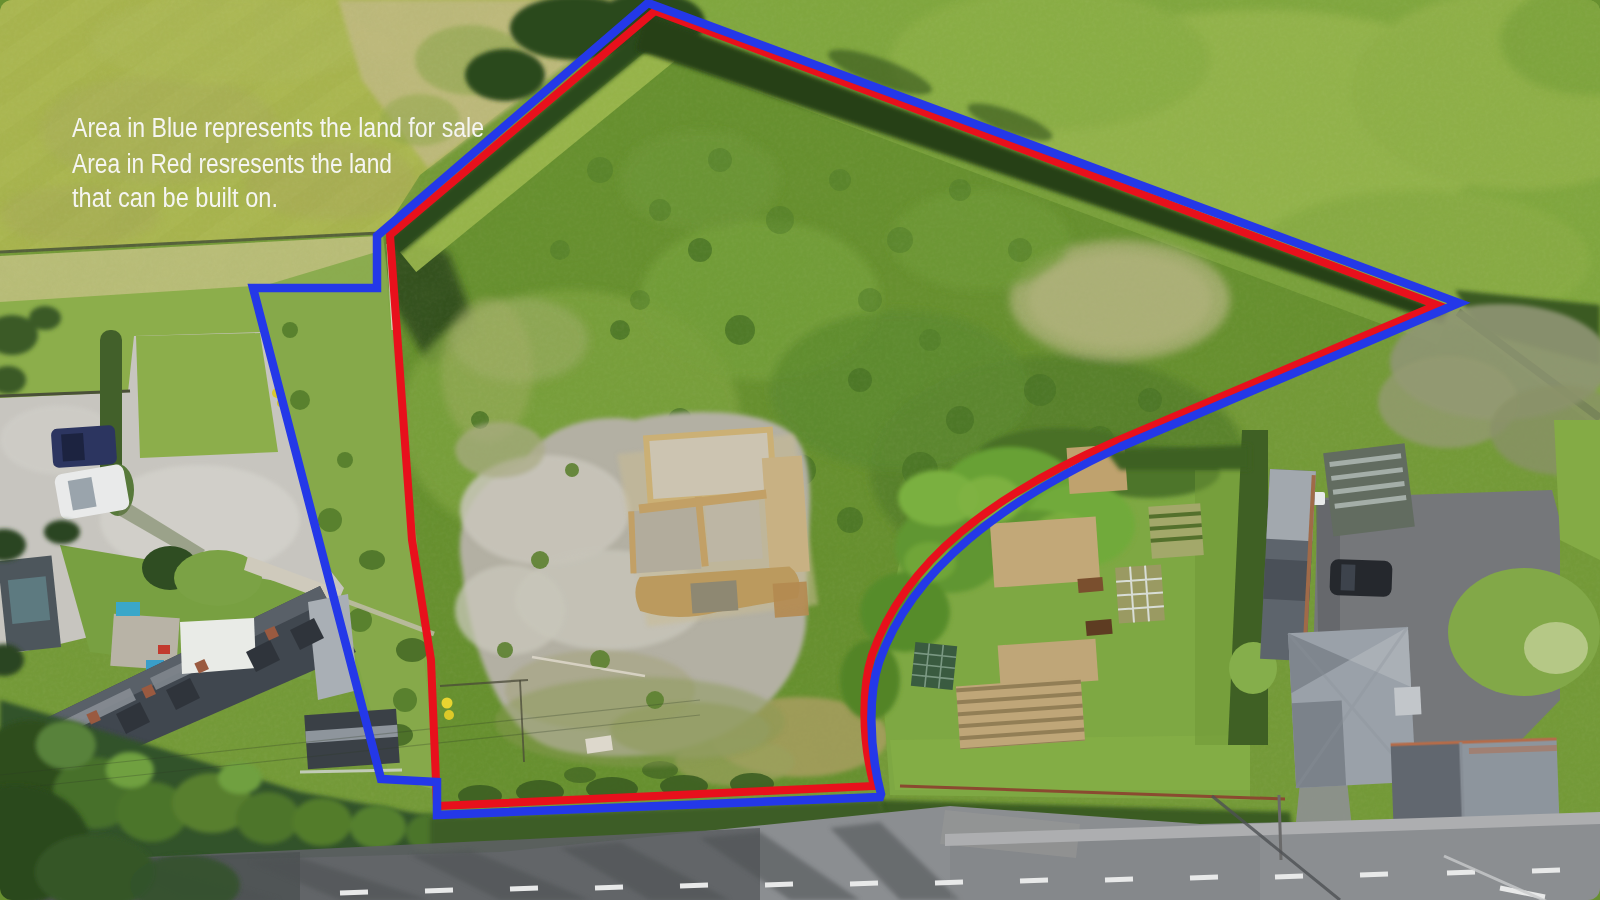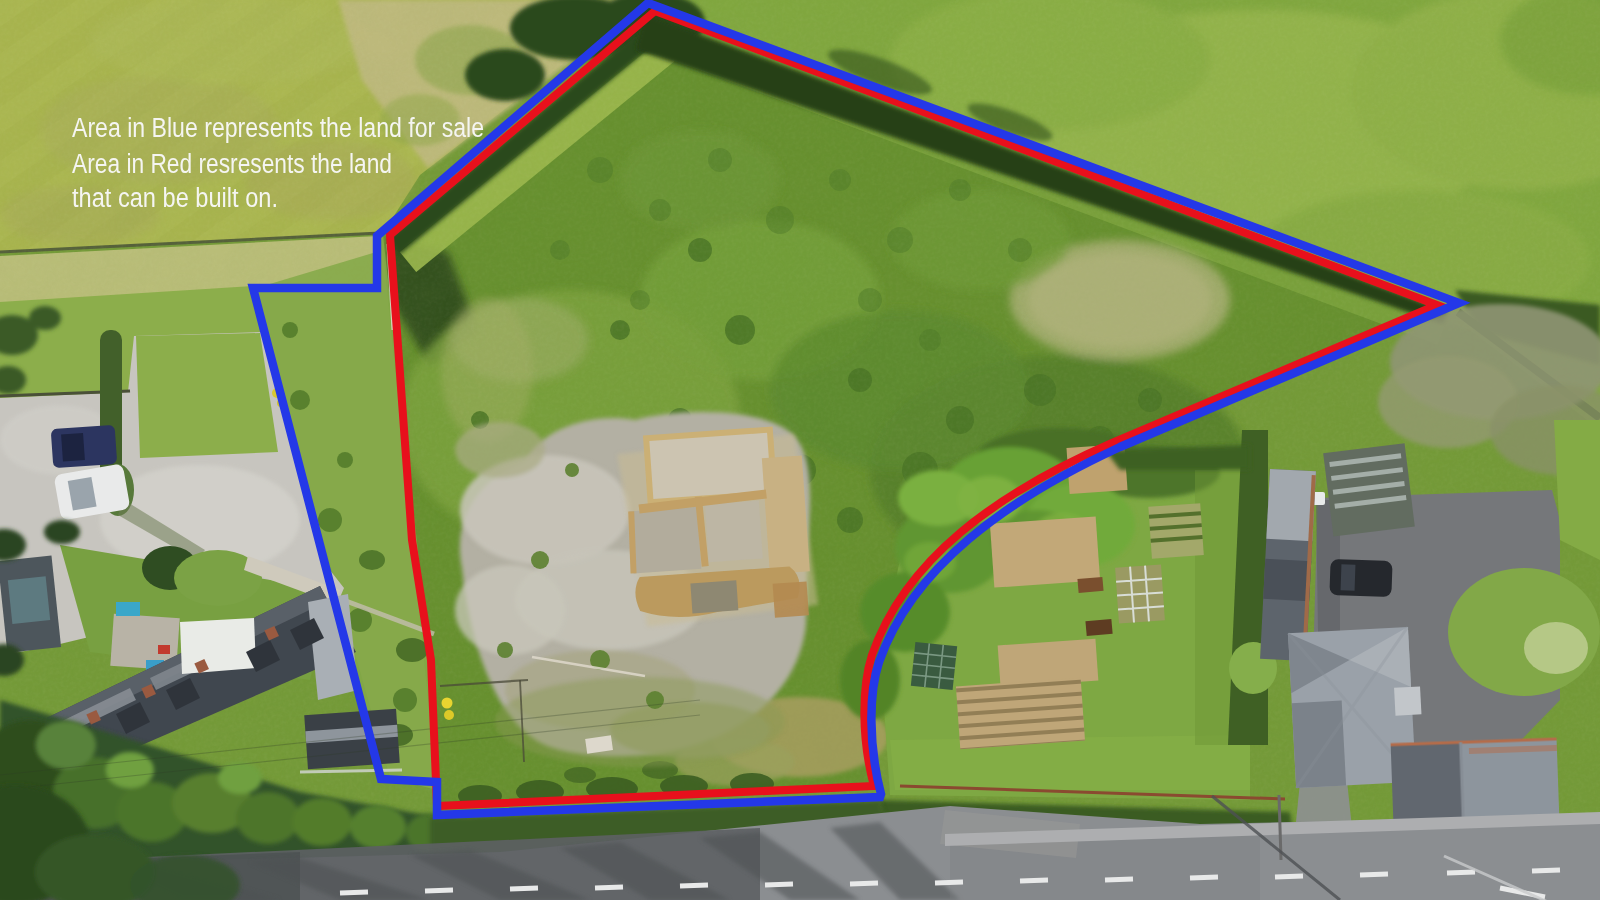--- a/index.html
+++ b/index.html
@@ -1,16 +1,16 @@
 <!DOCTYPE html>
 <html><head>
 <meta charset="utf-8">
 <style>
   html,body{margin:0;padding:0;background:#689030;}
-  #stage{position:relative;width:1600px;height:900px;overflow:hidden;font-family:"Liberation Sans",sans-serif;}
+  #stage{position:relative;width:1600px;height:900px;overflow:hidden;font-family:"Liberation Sans",sans-serif;border-radius:12px;}
   svg{display:block}
 </style>
 </head>
 <body>
 <div id="stage">
 <svg width="1600" height="900" viewBox="0 0 1600 900" xmlns="http://www.w3.org/2000/svg">
 <defs>
   <filter id="soft" x="-20%" y="-20%" width="140%" height="140%">
     <feGaussianBlur stdDeviation="4"></feGaussianBlur>
   </filter>

